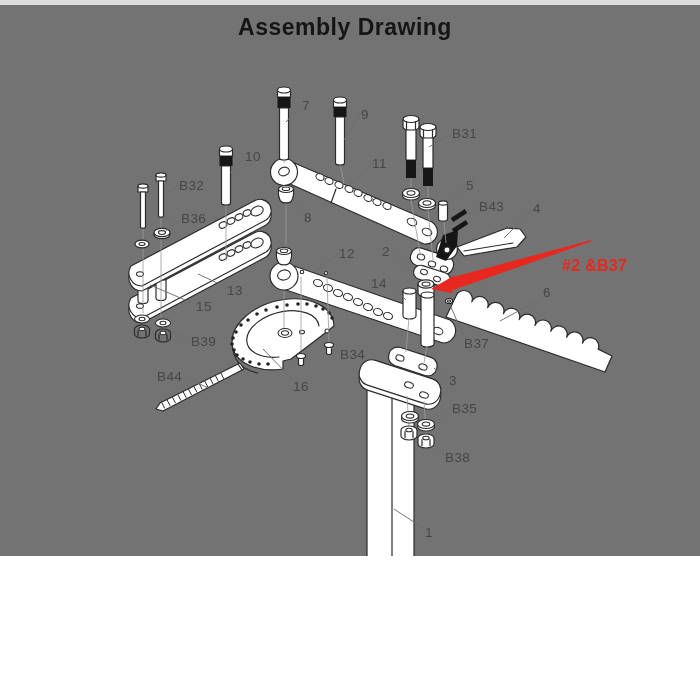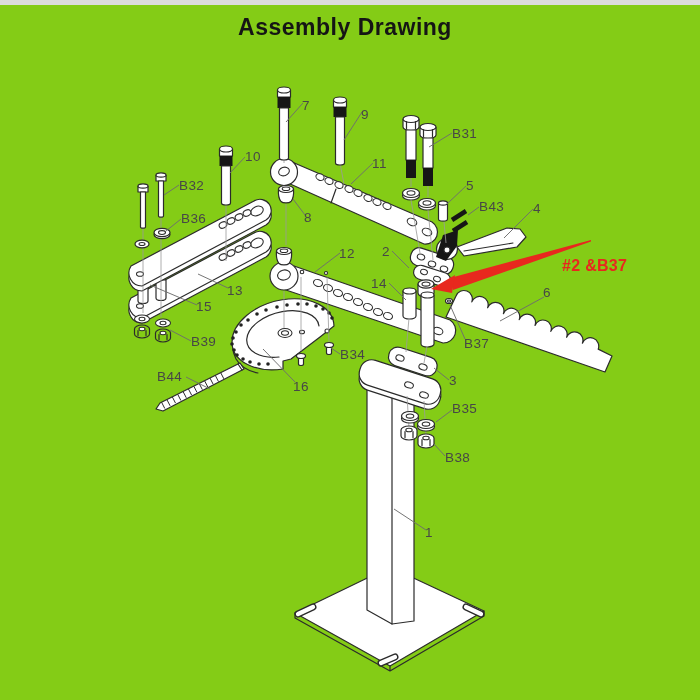--- a/index.html
+++ b/index.html
@@ -1,16 +1,16 @@
 <!DOCTYPE html>
 <html><head>
 <meta charset="utf-8">
 <style>
   html,body{margin:0;padding:0;background:#fff;}
-  #stage{position:relative;width:700px;height:700px;background:#84cc16;overflow:hidden;
+  #stage{position:relative;width:700px;height:556px;background:#737373;overflow:hidden;
          font-family:"Liberation Sans",sans-serif;}
   #topbar{position:absolute;top:0;left:0;width:700px;height:5px;background:#dcdcdc;}
   #title{position:absolute;top:14px;left:0;width:690px;margin:0;text-align:center;
          font-family:"Liberation Sans",sans-serif;font-weight:bold;font-size:23px;
          color:#151515;letter-spacing:.5px;}
   svg{position:absolute;top:0;left:0;}
   .pt{fill:#fff;stroke:#2b2b2b;stroke-width:1.2;stroke-linejoin:round;}
   .ln{fill:none;stroke:#2b2b2b;stroke-width:1.2;stroke-linejoin:round;stroke-linecap:round;}
   .hole{fill:#fff;stroke:#2b2b2b;stroke-width:1.05;}
   .dark{fill:#161616;stroke:none;}

